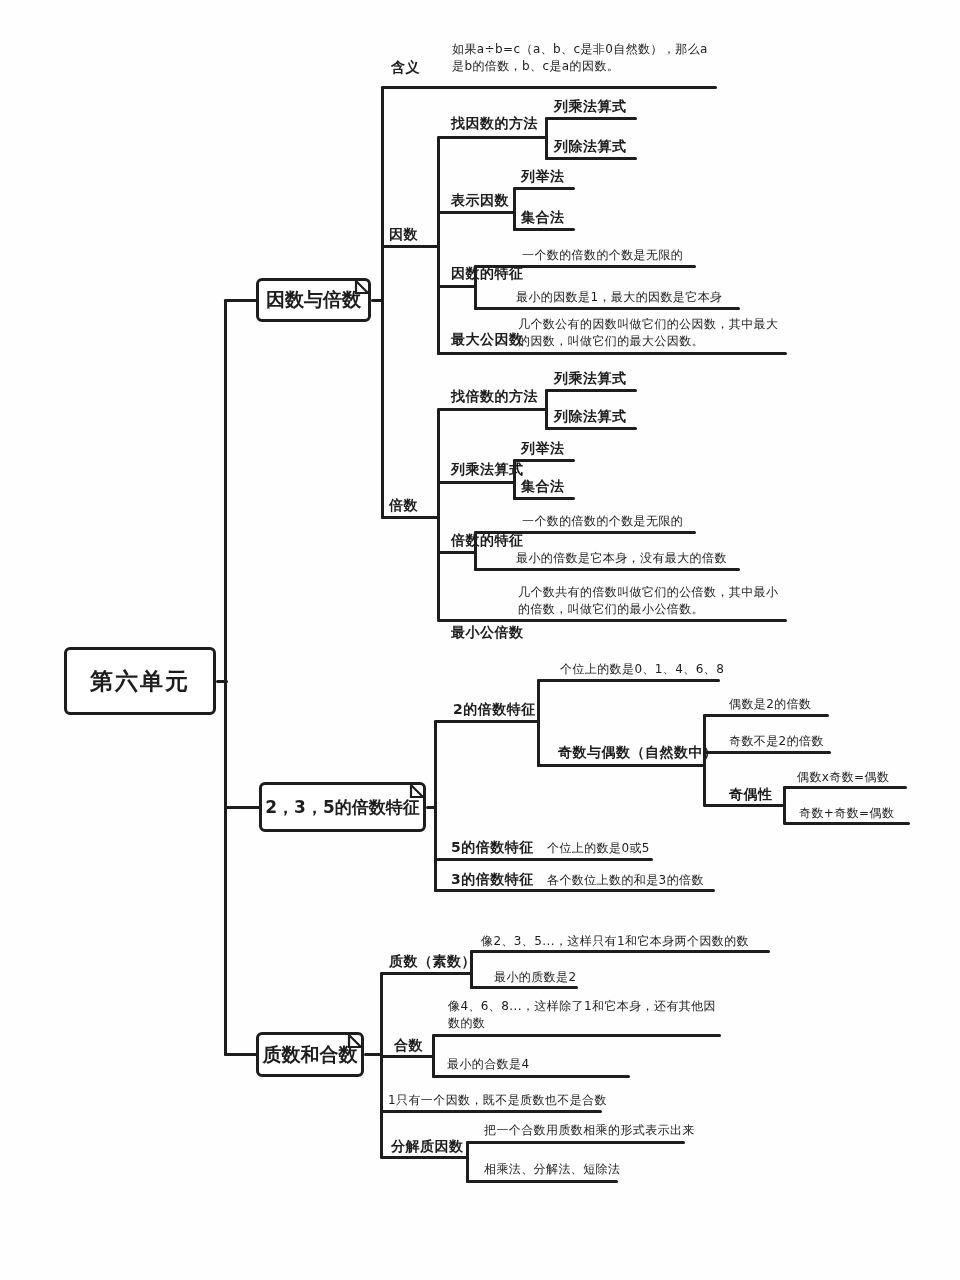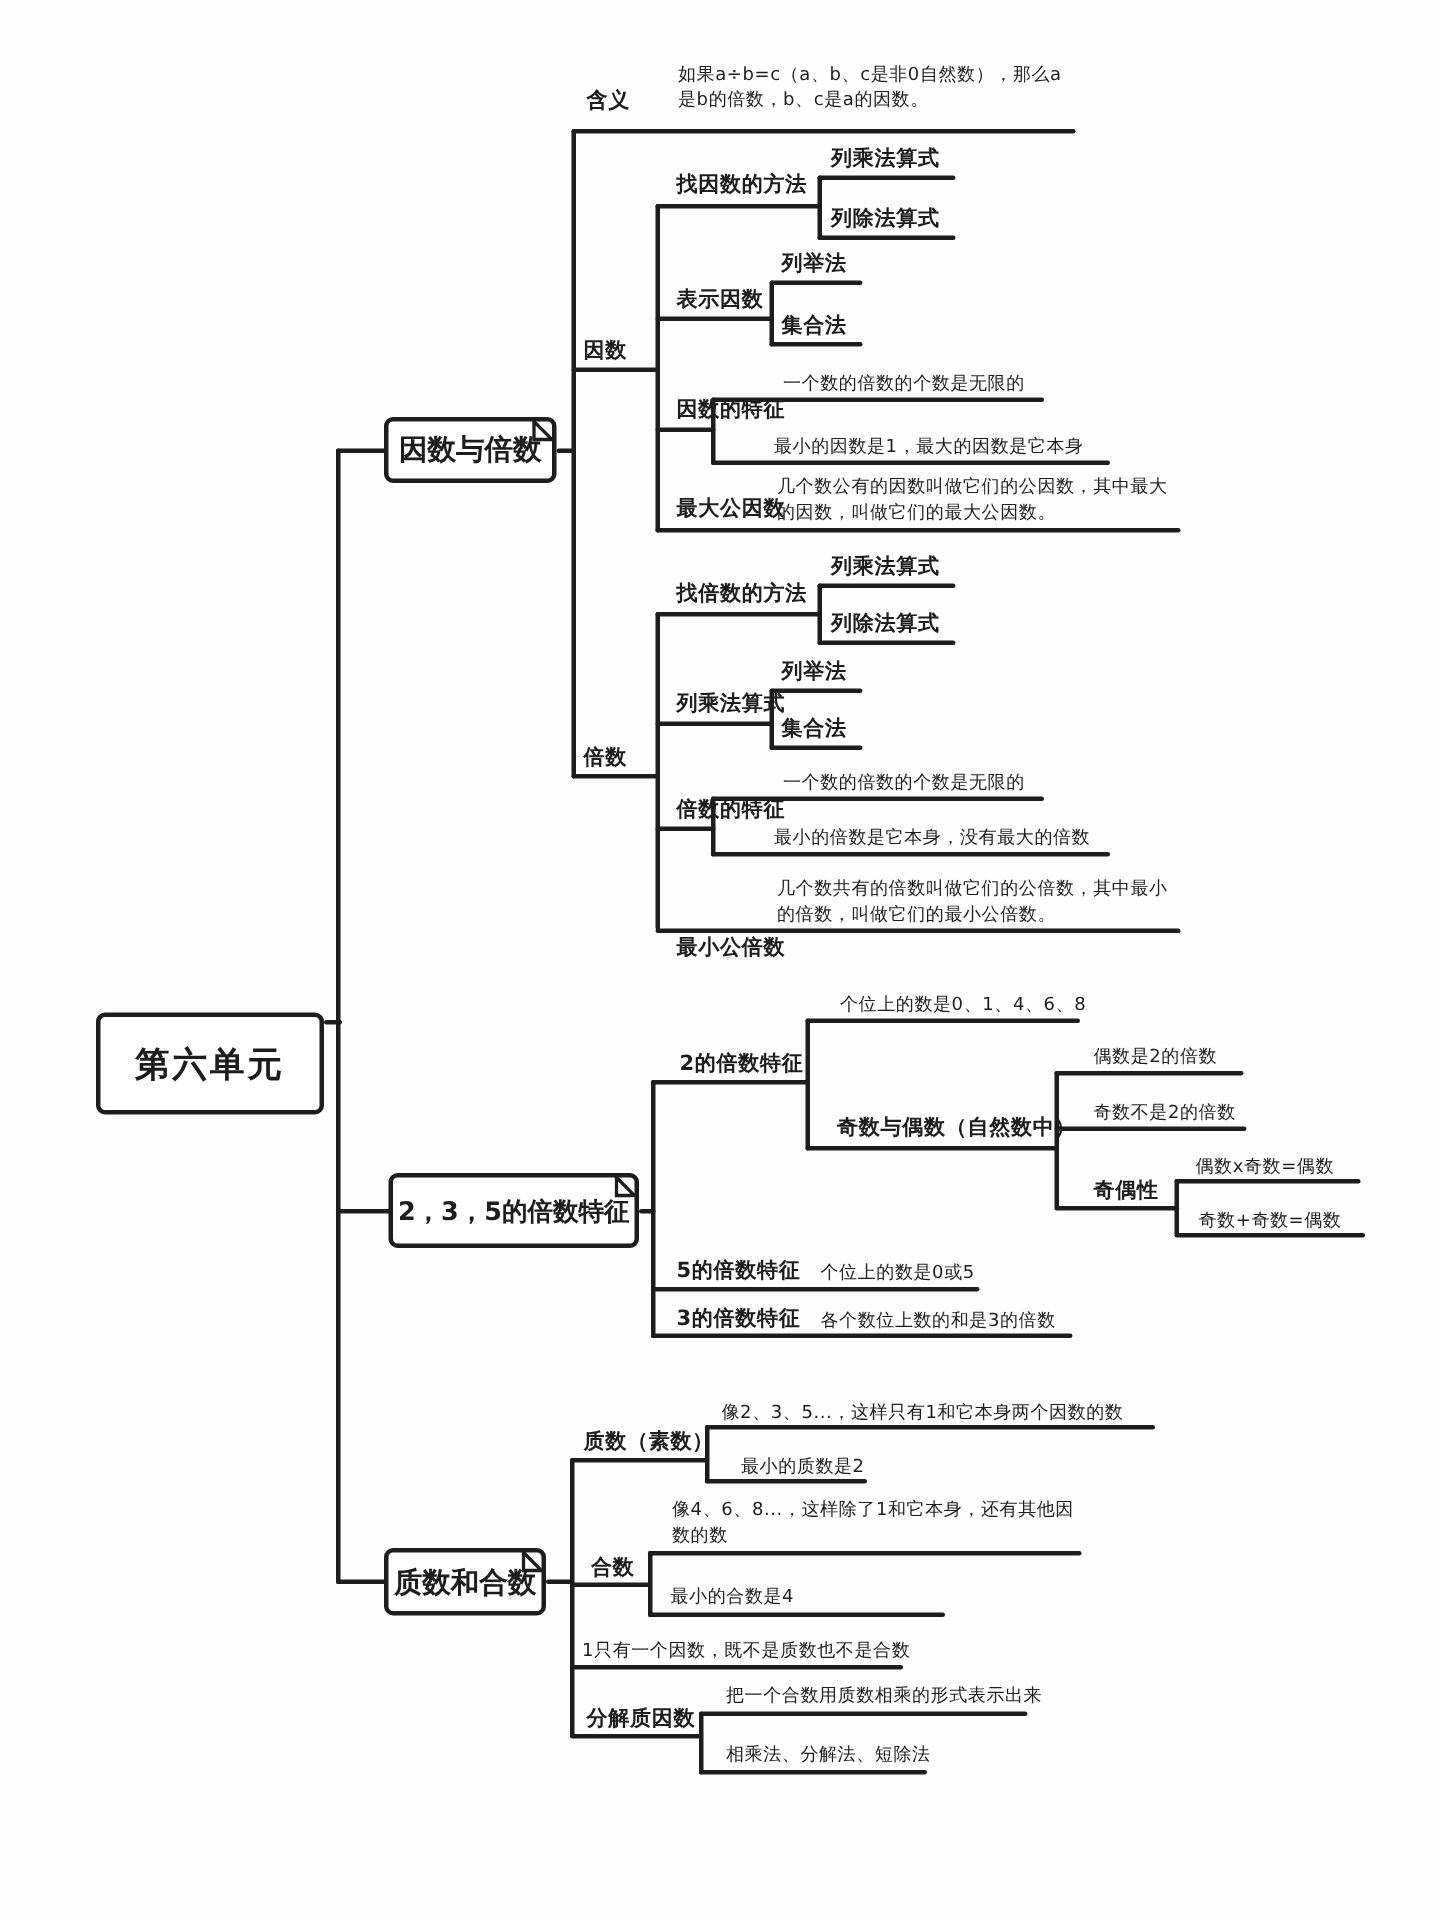--- a/index.html
+++ b/index.html
@@ -17,21 +17,21 @@
 <body>
 
 <div class="canvas">
 
   <i class="lh" style="left:216px;top:680px;width:12px"></i>
   <i class="lv" style="left:224px;top:299px;height:757px"></i>
   <i class="lh" style="left:224px;top:299px;width:34px"></i>
   <i class="lh" style="left:224px;top:806px;width:37px"></i>
   <i class="lh" style="left:224px;top:1053px;width:34px"></i>
 
-  <div class="box" style="left:64px;top:675px;width:152px;height:68px;font-size:23px;letter-spacing:2px">
+  <div class="box" style="left:64px;top:647px;width:152px;height:68px;font-size:23px;letter-spacing:2px">
     <span>第六单元</span>
   </div>
 
   <div class="box" style="left:256px;top:278px;width:115px;height:44px;font-size:19px">
     <svg class="dog" width="16" height="16" viewBox="0 0 16 16">
         <path d="M2 2 L14 14 L2 14 Z" fill="#ffffff" stroke="#1d1d1d" stroke-width="2.2"></path>
       </svg>
     <span>因数与倍数</span>
   </div>
   <i class="lh" style="left:371px;top:299px;width:12px"></i>

